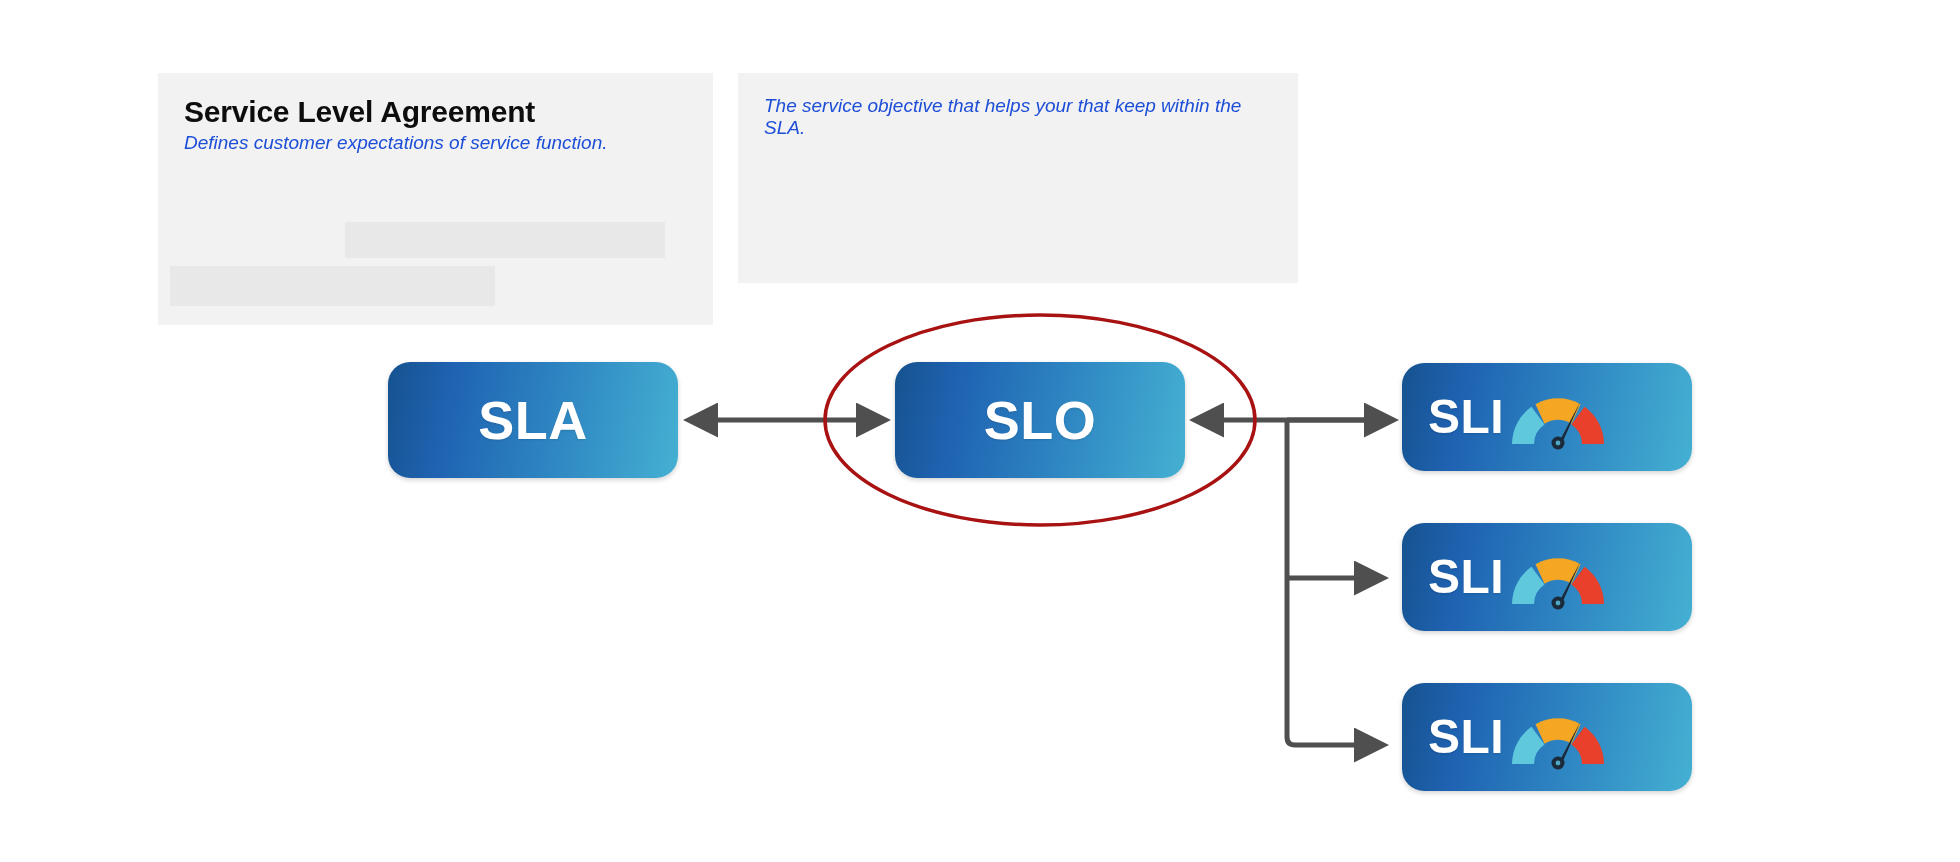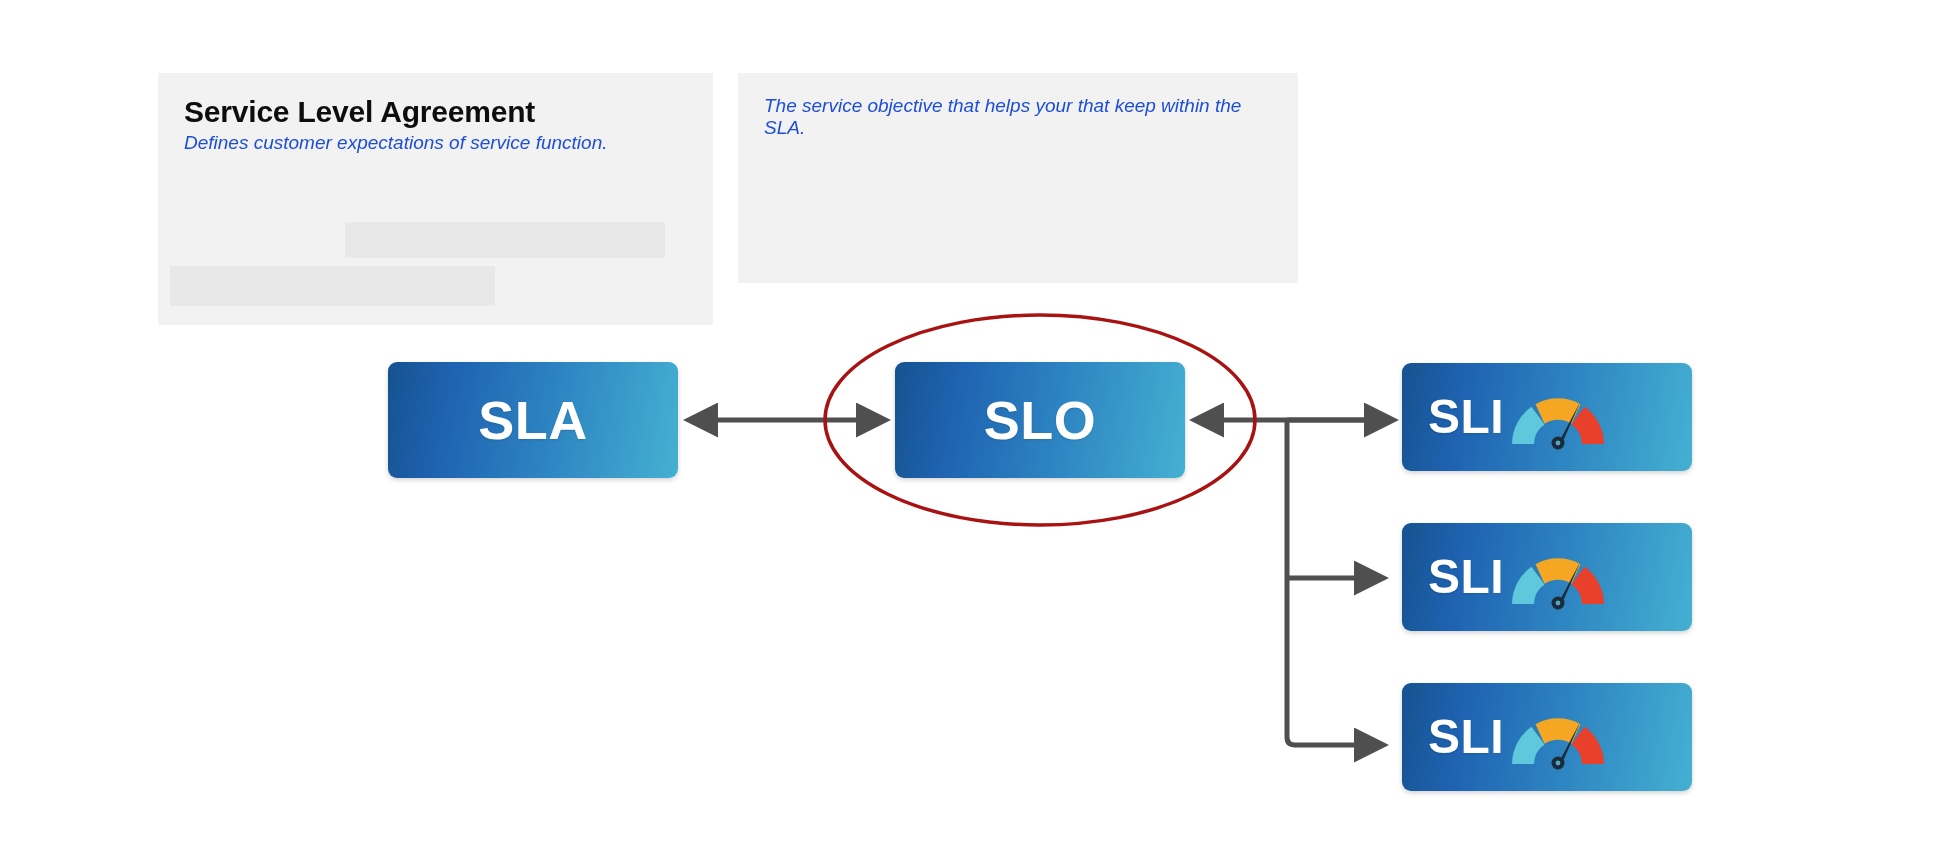--- a/index.html
+++ b/index.html
@@ -59,21 +59,21 @@
   .redaction {
     position: absolute;
     background: #e8e8e8;
   }
   #redaction-1 { left: 305px; top: 222px; width: 320px; height: 36px; }
   #redaction-2 { left: 130px; top: 266px; width: 325px; height: 40px; }
 
   
   .badge {
     position: absolute;
-    border-radius: 9px;
+    border-radius: 22px;
     background: linear-gradient(100deg, #16528f 0%, #1f63b2 22%, #2e86c2 58%, #45b0d2 100%);
     box-shadow: 0 2px 5px rgba(0,0,0,0.18);
     display: flex;
     align-items: center;
     box-sizing: border-box;
   }
   .badge-label {
     color: #ffffff;
     font-weight: bold;
     letter-spacing: 0.5px;

